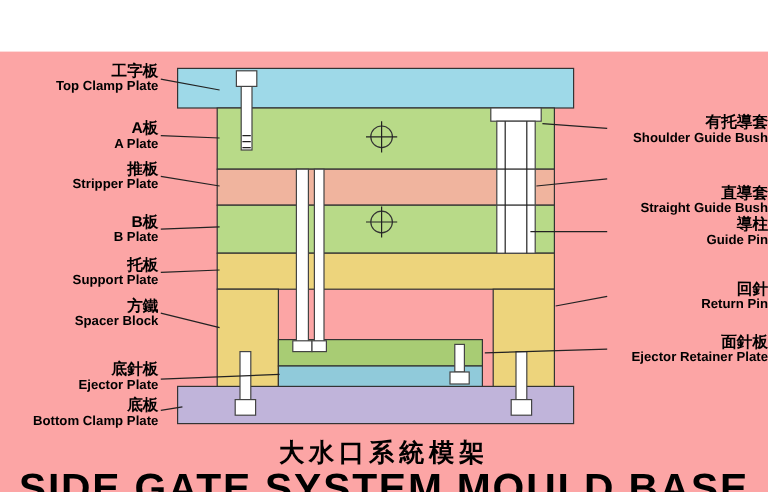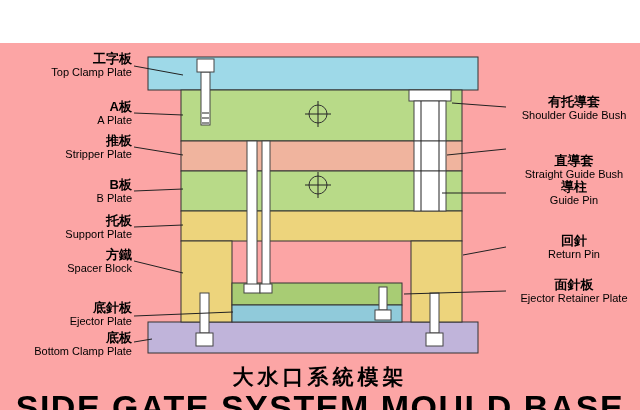--- a/index.html
+++ b/index.html
@@ -12,23 +12,23 @@
     background: #fca5a5;
     overflow: hidden;
     margin-top: 43px;
   }
   .diagram-svg { position: absolute; left: 0; top: 0; }
   .p  { stroke: #333; stroke-width: 1; }
   .hw { fill: #ffffff; stroke: #444; stroke-width: 1; }
   .ld { stroke: #222; stroke-width: 1; }
   .label { position: absolute; }
   .label .zh { font-size: 13px; font-weight: bold; line-height: 15px; white-space: nowrap; }
-  .label .en { font-size: 11px; font-weight: normal; line-height: 13px; white-space: nowrap; }
+  .label .en { font-size: 11px; font-weight: bold; line-height: 13px; white-space: nowrap; }
   .label.left  { left: 2px;  width: 130px; text-align: right; }
-  .label.right { left: 508px; width: 132px; text-align: center; }
+  .label.right { left: 508px; width: 132px; text-align: right; }
   .title-zh {
     position: absolute; top: 320px; left: 0; width: 100%;
     text-align: center; font-size: 21px; font-weight: bold; letter-spacing: 4px;
   }
   .title-en {
     position: absolute; top: 345px; left: 0; width: 100%;
     text-align: center; font-size: 34px; font-weight: bold; letter-spacing: 1.5px;
   }
 </style>
 </head>

